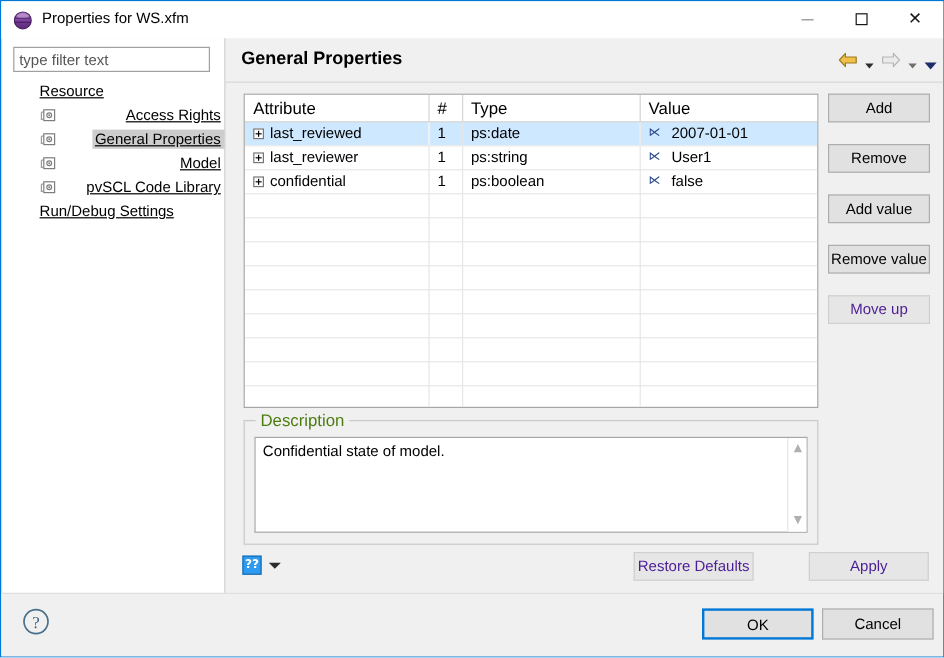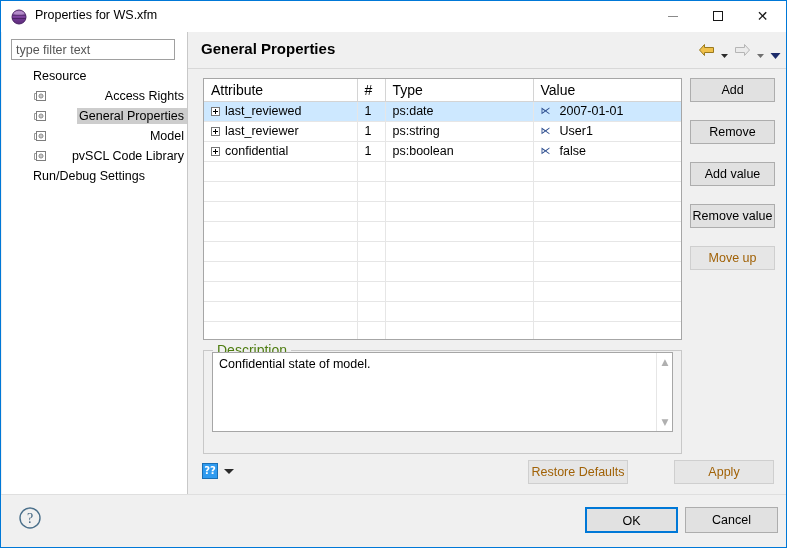--- a/index.html
+++ b/index.html
@@ -95,20 +95,21 @@
     color: #000;
     padding: 0 4px;
     outline: none;
   }
   .filter-box::placeholder { color: #555; opacity: 1; }
 
   .tree {
     position: absolute;
     left: 0; top: 34px;
     width: 185px;
+    text-decoration: underline;
   }
   .tree-item {
     position: relative;
     height: 20px;
     display: flex;
     align-items: center;
     padding-left: 29px;
     box-sizing: border-box;
   }
   .tree-item.selected .tree-label {
@@ -270,21 +271,21 @@
     white-space: nowrap;
   }
   .side-btn {
     display: block;
     width: 85px;
     height: 24px;
     margin-bottom: 18px;
     line-height: 22px;
   }
   .btn.disabled {
-    color: #a16207;
+    color: #4c1d95;
     background: #e6e6e6;
     border-color: #cfcfcf;
   }
 
   
   .desc-group {
     position: absolute;
     left: 15px; top: 318px;
     width: 479px;
     height: 104px;
@@ -295,21 +296,21 @@
     position: absolute;
     left: 9px; top: -8px;
     background: #f0f0f0;
     padding: 0 4px;
     font-size: 14px;
     color: #4d7c0f;
     line-height: 14px;
   }
   .desc-box {
     position: absolute;
-    left: 8px; top: 1px;
+    left: 8px; top: 13px;
     width: 461px;
     height: 80px;
     background: #ffffff;
     border: 1px solid #a6a6a6;
     box-sizing: border-box;
   }
   .desc-text {
     position: absolute;
     left: 6px; top: 4px;
     font-size: 12.5px;

